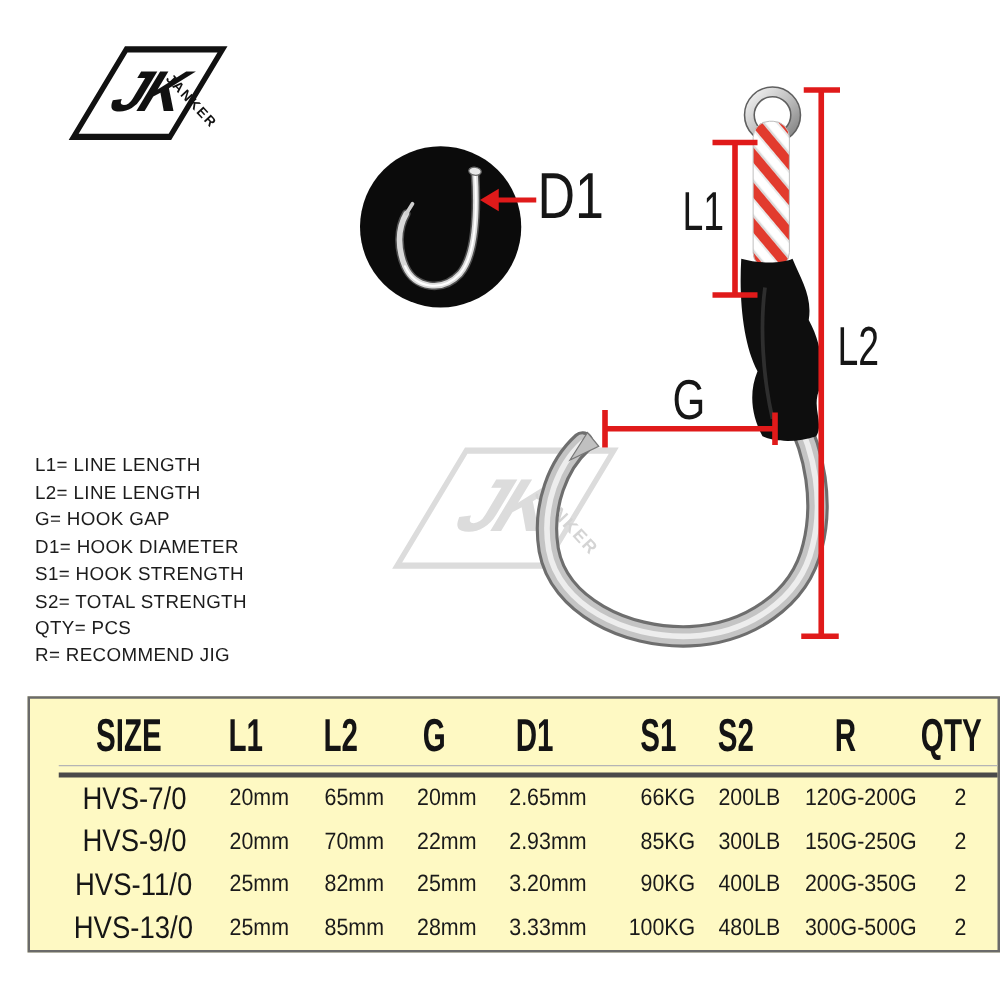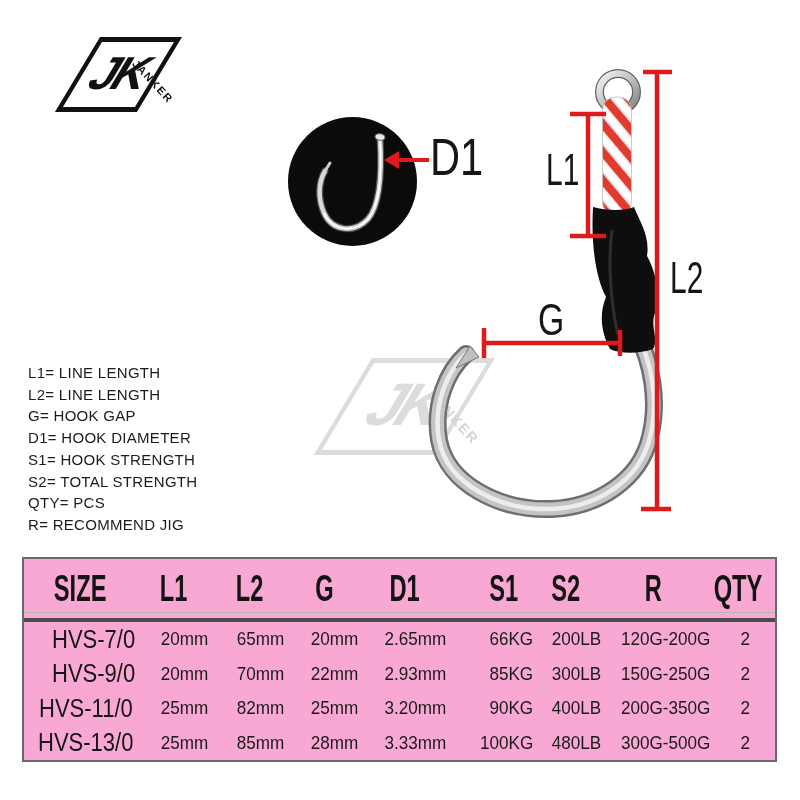--- a/index.html
+++ b/index.html
@@ -46,32 +46,32 @@
   .lab-d1 { left:430px; top:131px; font-size:52px; transform:scaleX(.80); }
   
   .legend { position:absolute; left:28px; top:362px; z-index:3; }
   .legend-line {
     font-size:15px; line-height:21.7px; letter-spacing:.3px; color:#1c1c1c;
     white-space:pre;
   }
   
   .spec-table {
     position:absolute; left:22px; top:557px; width:751px; z-index:3;
-    border:2px solid #6a6a6a; background:#f9a8d4;
+    border:2px solid #6a6a6a; background:#fef9c3;padding-left:23px;
   }
   .t-head { display:flex; align-items:center; height:46px; padding-top:7px;
             border-bottom:1px solid #b5b5b5; }
   .t-sep  { height:4px; background:#4a4a4a; margin-top:5px; }
   .t-row  { display:flex; align-items:center; height:34.5px; }
   .c { flex:none; text-align:center; overflow:visible; white-space:nowrap; }
   .c0{width:112px;} .c1{width:76px;} .c2{width:76px;} .c3{width:72px;}
   .c4{width:90px;} .c5{width:76px;text-align:right;} .c6{width:80px;} .c7{width:94px;} .c8{width:71px;}
   .hd { display:inline-block; font-size:37px; font-weight:700;
         transform:scaleX(.64); transform-origin:center; color:#141414; }
-  .sizecell { text-align:right; padding-left:10px; }
+  .sizecell { text-align:center; padding-left:10px; }
   .sz { display:inline-block; font-size:25px; transform:scaleX(.88);
         transform-origin:left center; color:#161616; }
   .dv { display:inline-block; font-size:19px; transform:scaleX(.9);
         transform-origin:center; color:#1a1a1a; }
 </style>
 </head>
 <body>
 
 <div class="canvas">
 

